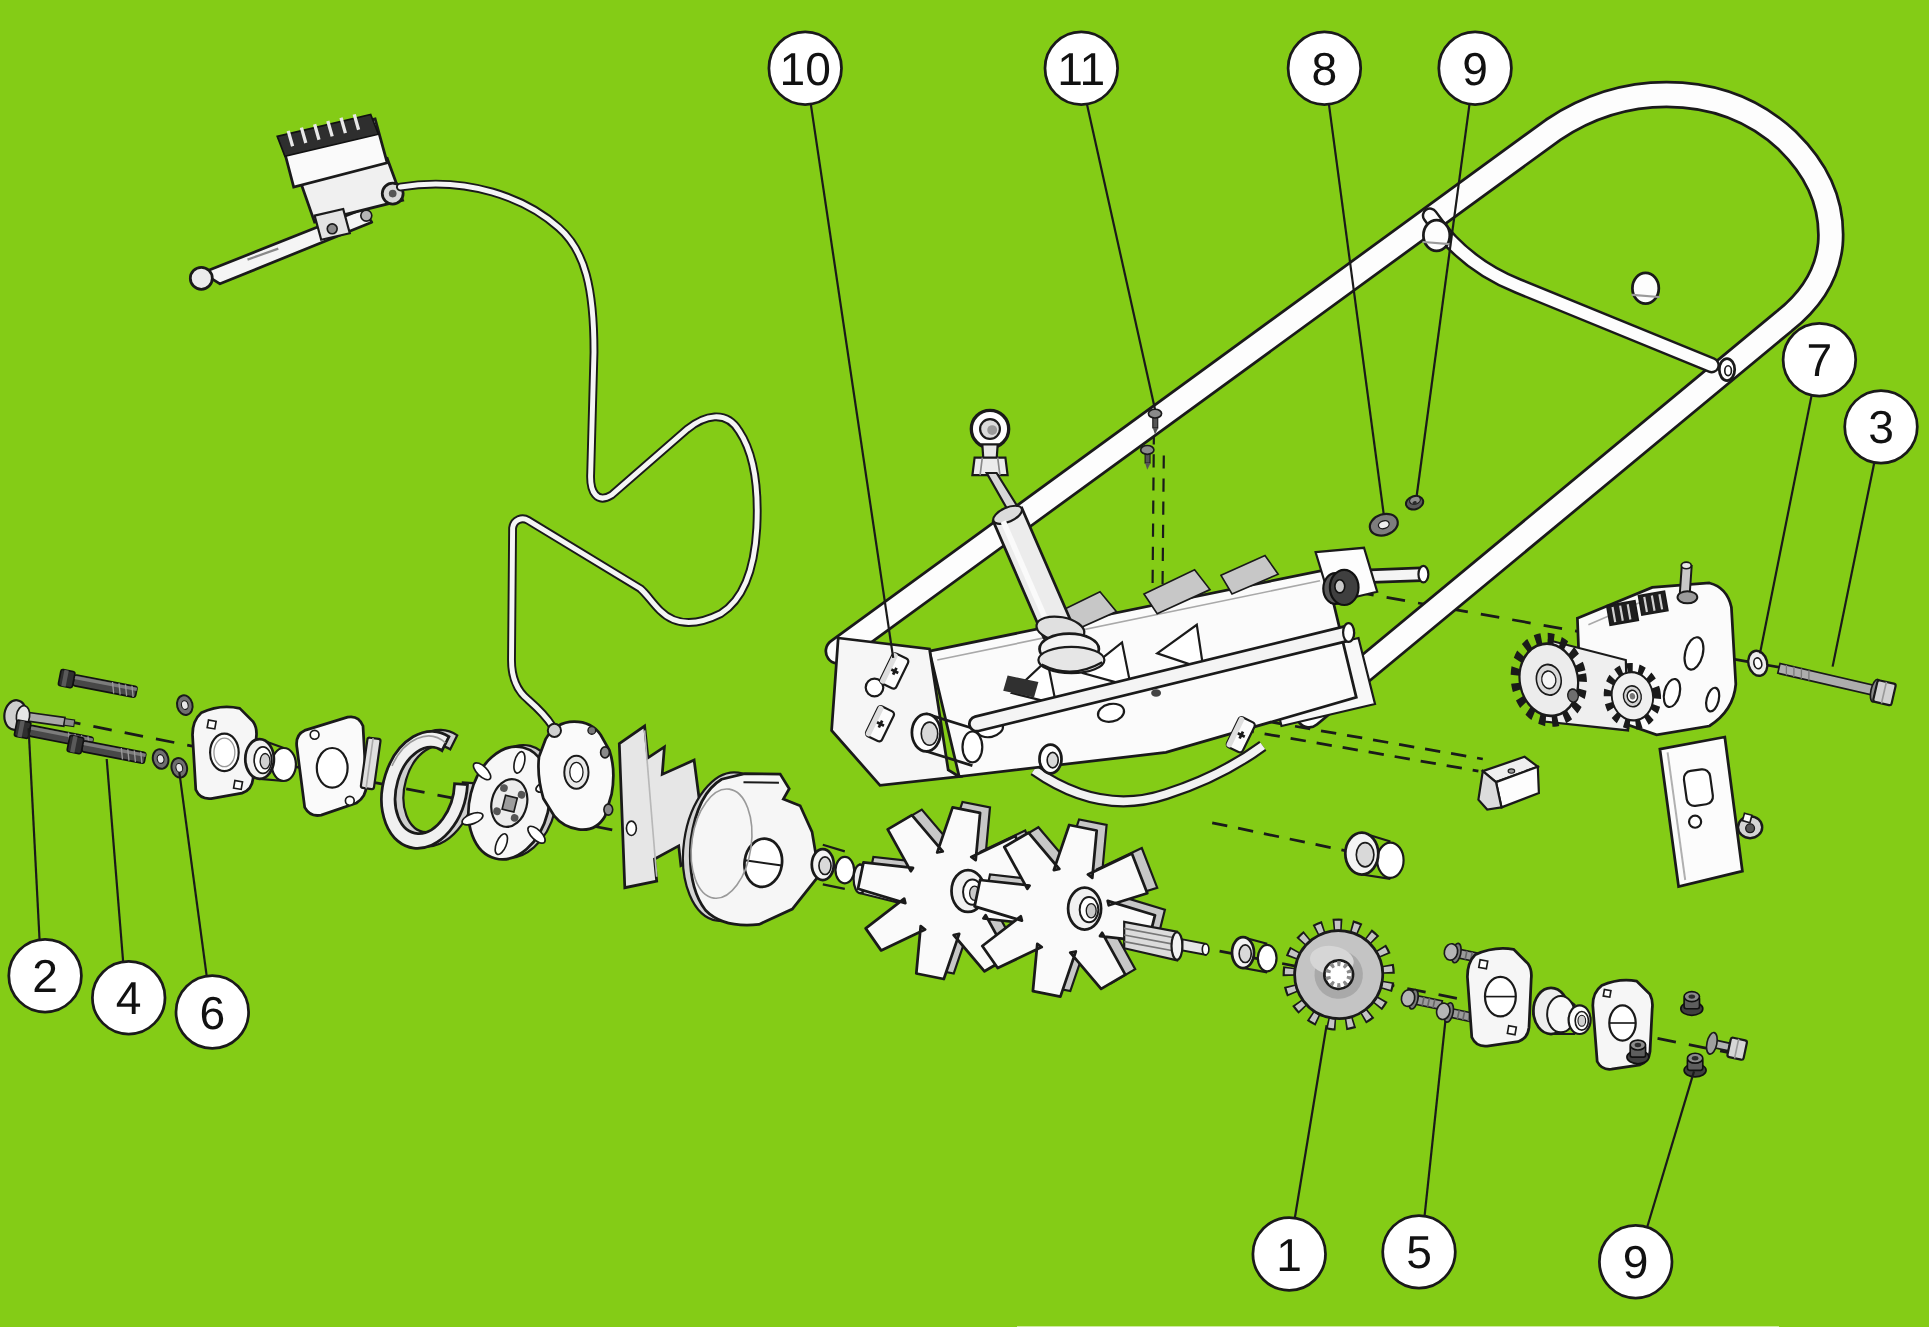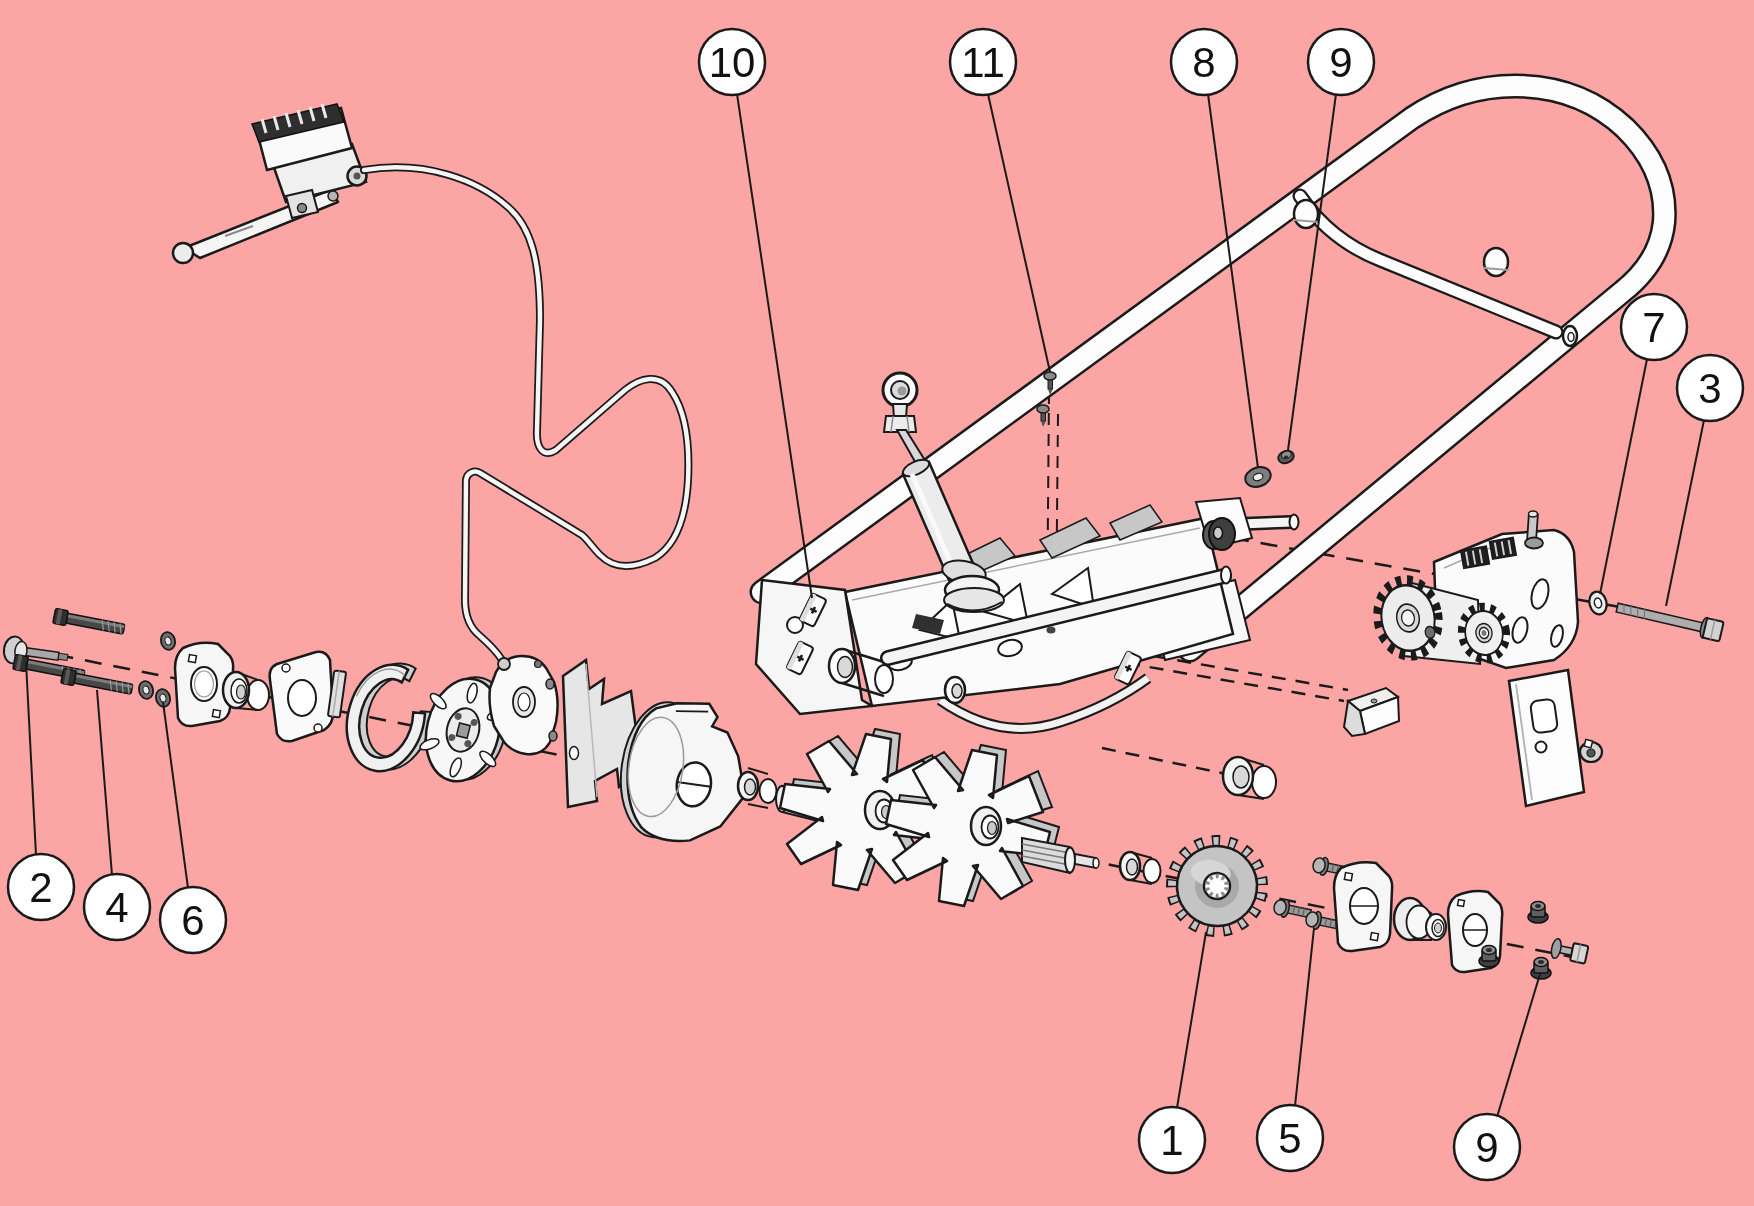--- a/index.html
+++ b/index.html
@@ -1,16 +1,16 @@
 <!DOCTYPE html>
 <html><head>
 <meta charset="utf-8">
 <style>
   html,body{margin:0;padding:0;background:#ffffff;}
-  .stage{position:relative;width:1754px;height:1206px;background:#fca5a5;overflow:hidden;}
+  .stage{position:relative;width:1754px;height:1206px;background:#84cc16;overflow:hidden;}
   svg{display:block;}
   .co-num{font-family:"Liberation Sans", sans-serif;font-size:42px;fill:#111;text-anchor:middle;}
 </style>
 </head>
 <body>
 
 <div class="stage">
 <svg width="1754" height="1206" viewBox="0 0 1754 1206" xmlns="http://www.w3.org/2000/svg">
 
   <defs>

